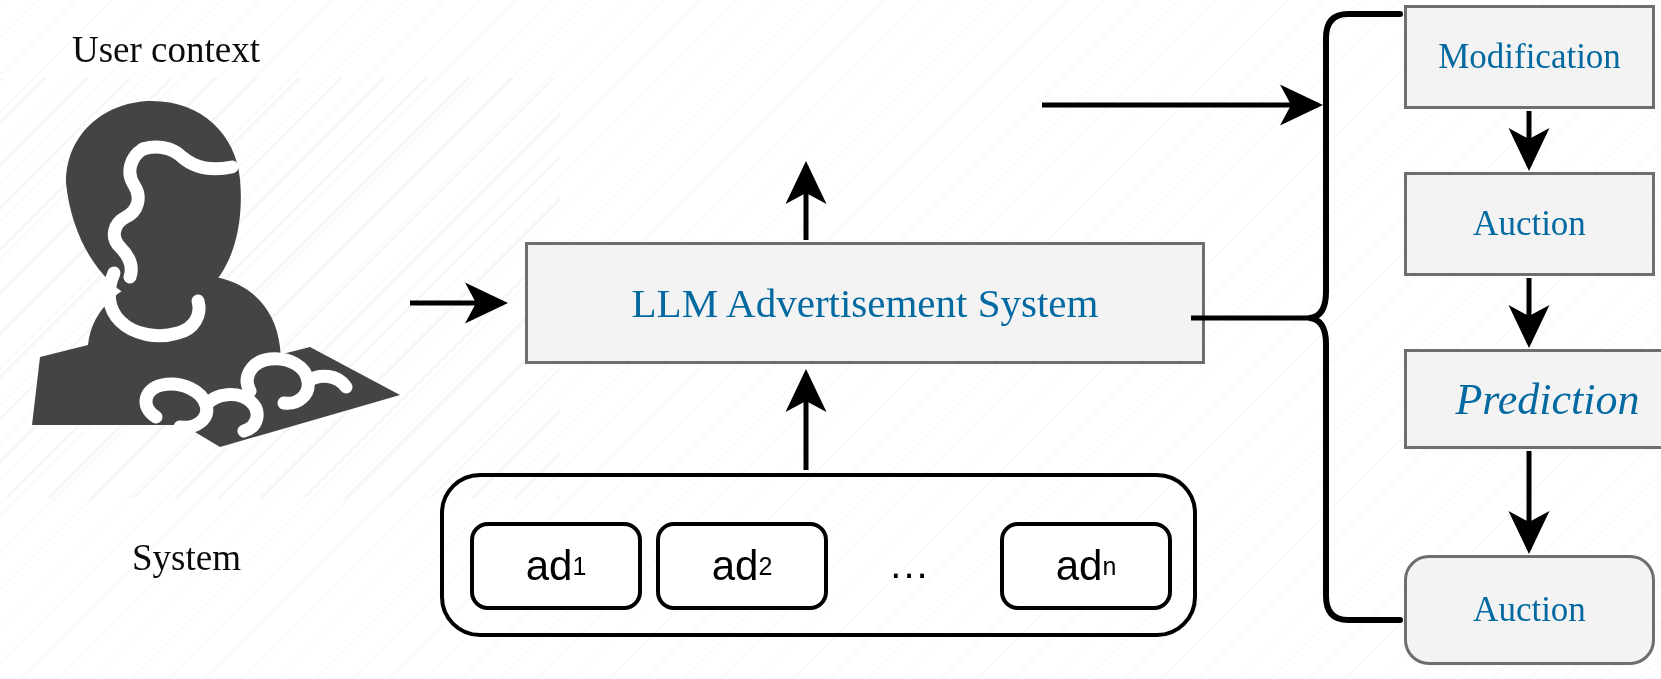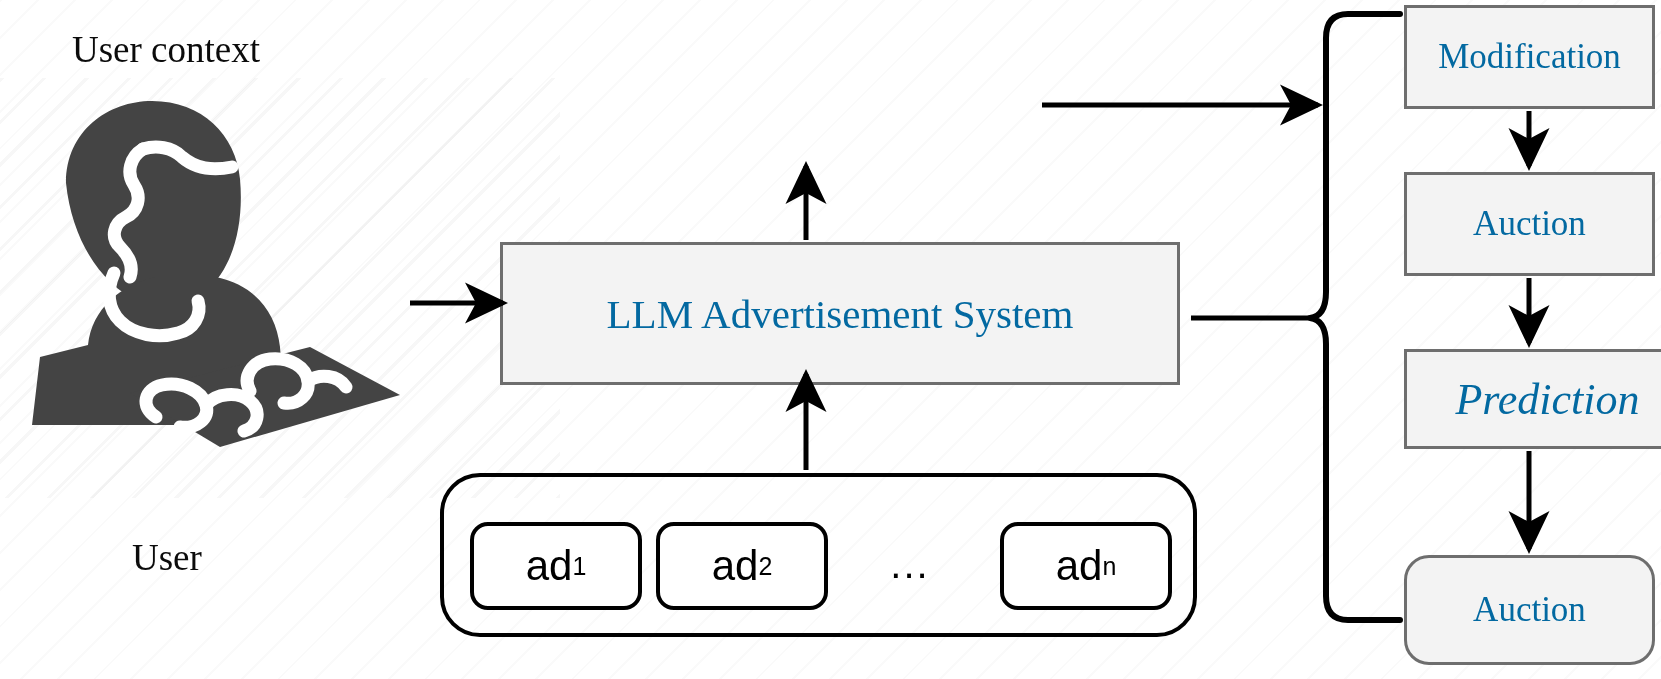--- a/index.html
+++ b/index.html
@@ -42,21 +42,21 @@
     position:absolute;
     background:#f3f3f3;
     border:3px solid #6e6e6e;
     box-sizing:border-box;
     display:flex;align-items:center;justify-content:center;
     color:#0369a1;
     font-family:"Liberation Serif",serif;
     white-space:nowrap;
   }
   #box-original{left:573px;top:55px;width:469px;height:102px;font-size:36px;}
-  #box-llm{left:500px;top:242px;width:680px;height:143px;font-size:41px;}
+  #box-llm{left:525px;top:242px;width:680px;height:122px;font-size:41px;}
 
   #box-modification{left:1404px;top:5px;width:251px;height:104px;font-size:35px;}
   #box-bidding{left:1404px;top:172px;width:251px;height:104px;font-size:35px;}
   #box-prediction{left:1404px;top:349px;width:287px;height:100px;font-size:44px;font-style:italic;}
   #box-auction{left:1404px;top:555px;width:251px;height:110px;font-size:35px;border-radius:25px;}
 
   
   #ads-container{
     position:absolute;left:440px;top:473px;width:757px;height:164px;
     border:4px solid #000;border-radius:40px;box-sizing:border-box;
@@ -87,21 +87,21 @@
 </style>
 </head>
 <body>
 
 <div id="stage">
 
   <div id="wm"></div>
 
   <div class="lbl" id="user-context-label">User context</div>
 
-  <div class="lbl" id="query-label">User</div>
+  <div class="lbl" id="query-label">System</div>
 
   <svg id="person-icon" viewBox="0 0 400 360">
     <g fill="#444444">
 
       <path d="M56 88 C56 36 98 6 142 6 C192 6 226 40 230 84
                C234 128 224 172 196 196 C178 212 150 216 128 206
                C92 190 62 146 56 88 Z"></path>
 
       <path d="M78 250 C82 214 110 190 146 182 L206 182
                C244 190 266 216 270 252 L276 330 L22 330

